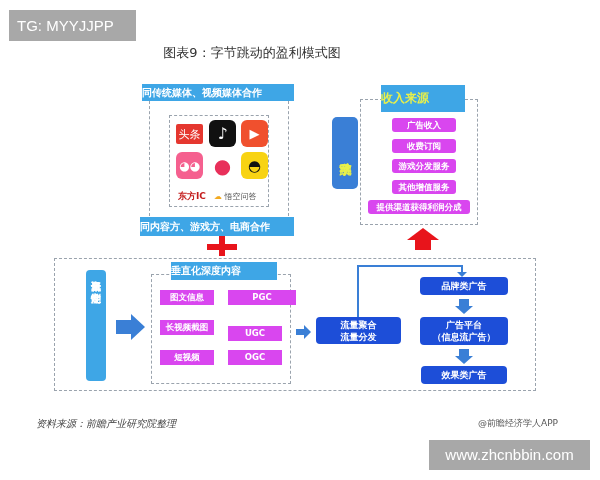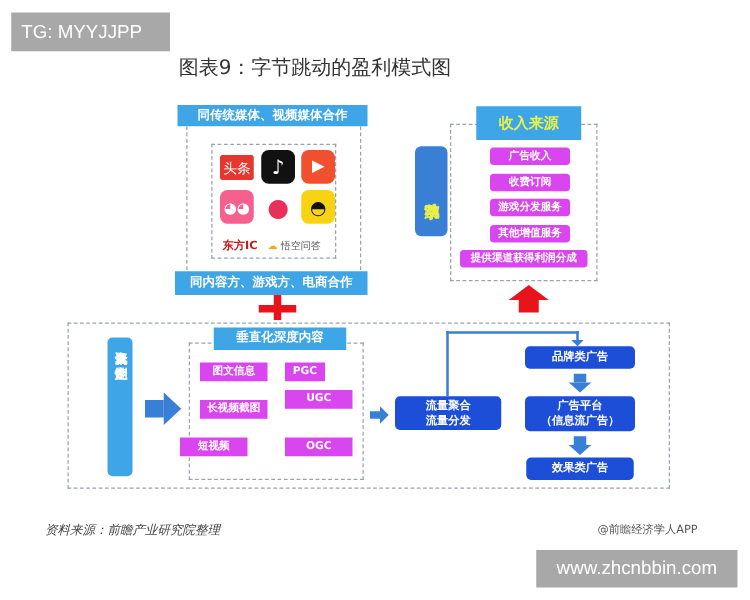--- a/index.html
+++ b/index.html
@@ -1,22 +1,22 @@
 <!DOCTYPE html>
 <html><head>
 <meta charset="utf-8">
 <style>
   * { box-sizing: border-box; margin: 0; padding: 0; }
   html, body { width: 600px; height: 480px; background: #ffffff; overflow: hidden; }
   body { position: relative; font-family: "DejaVu Sans", "Liberation Sans", sans-serif; }
   .abs { position: absolute; }
   .badge-tl { left: 9px; top: 10px; width: 127px; height: 31px; background: #a8a8a8; color: #ffffff; font-family: "Liberation Sans", sans-serif; font-size: 15px; line-height: 31px; padding-left: 8px; }
-  .title { left: 0; top: 44px; width: 504px; text-align: center; font-size: 16px; color: #333333; }
+  .title { left: 0; top: 44px; width: 504px; text-align: center; font-size: 13px; color: #333333; }
   .dash { border: 1.5px dashed #9aa3ad; }
-  .bar { background: #3ea6e6; color: #ffffff; font-weight: bold; font-size: 10px; text-align: center; }
+  .bar { background: #3ea6e6; color: #ffffff; font-weight: bold; font-size: 10px; }
   .pill { background: #d946ef; color: #ffffff; font-size: 8.5px; font-weight: bold; text-align: center; border-radius: 3px; }
   .lightbtn { background: #1d4ed8; color: #ffffff; font-size: 9px; font-weight: bold; text-align: center; border-radius: 4px; }
   .icon-tile { position: absolute; width: 27px; height: 27px; border-radius: 6px; display: flex; align-items: center; justify-content: center; font-weight: normal; }
   .vtext { writing-mode: vertical-rl; text-orientation: upright; }
   .foot-src { left: 36px; top: 417px; font-size: 10px; font-style: italic; color: #444; }
   .foot-app { left: 478px; top: 417px; font-size: 9px; color: #555; }
   .badge-br { left: 429px; top: 440px; width: 161px; height: 30px; background: #a8a8a8; color: #ffffff; font-family: "Liberation Sans", sans-serif; font-size: 15px; line-height: 30px; text-align: center; }
   .arrow-down { width: 0; height: 0; border-left: 9px solid transparent; border-right: 9px solid transparent; border-top: 8px solid #3a7fd6; }
 </style>
 </head>
@@ -58,24 +58,24 @@
   <div class="vtext" style="margin:0 auto;">资讯聚合</div>
   <div style="height:12px;"></div>
   <div class="vtext" style="margin:0 auto;">个性定制</div>
 </div>
 <div class="abs" style="left:116px;top:320px;width:15px;height:14px;background:#3a7fd6;"></div>
 <div class="abs" style="left:131px;top:314px;width:0;height:0;border-top:13px solid transparent;border-bottom:13px solid transparent;border-left:14px solid #3a7fd6;"></div>
 
 <div class="abs dash" style="left:151px;top:274px;width:140px;height:110px;"></div>
 <div class="abs bar" style="left:171px;top:262px;width:106px;height:18px;line-height:18px;">垂直化深度内容</div>
 <div class="abs pill" style="left:160px;top:290px;width:54px;height:15px;line-height:15px;border-radius:0;">图文信息</div>
-<div class="abs pill" style="left:228px;top:290px;width:32px;height:15px;line-height:15px;border-radius:0;">PGC</div>
+<div class="abs pill" style="left:228px;top:290px;width:68px;height:15px;line-height:15px;border-radius:0;">PGC</div>
 <div class="abs pill" style="left:160px;top:320px;width:54px;height:15px;line-height:15px;border-radius:0;">长视频截图</div>
-<div class="abs pill" style="left:228px;top:312px;width:54px;height:15px;line-height:15px;border-radius:0;">UGC</div>
-<div class="abs pill" style="left:144px;top:350px;width:54px;height:15px;line-height:15px;border-radius:0;">短视频</div>
+<div class="abs pill" style="left:228px;top:326px;width:54px;height:15px;line-height:15px;border-radius:0;">UGC</div>
+<div class="abs pill" style="left:160px;top:350px;width:54px;height:15px;line-height:15px;border-radius:0;">短视频</div>
 <div class="abs pill" style="left:228px;top:350px;width:54px;height:15px;line-height:15px;border-radius:0;">OGC</div>
 
 <div class="abs" style="left:296px;top:329px;width:8px;height:6px;background:#3a7fd6;"></div>
 <div class="abs" style="left:304px;top:325px;width:0;height:0;border-top:7px solid transparent;border-bottom:7px solid transparent;border-left:7px solid #3a7fd6;"></div>
 
 <div class="abs lightbtn" style="left:316px;top:317px;width:85px;height:27px;line-height:12px;padding-top:2px;">
   <div>流量聚合</div>
   <div>流量分发</div>
 </div>
 

